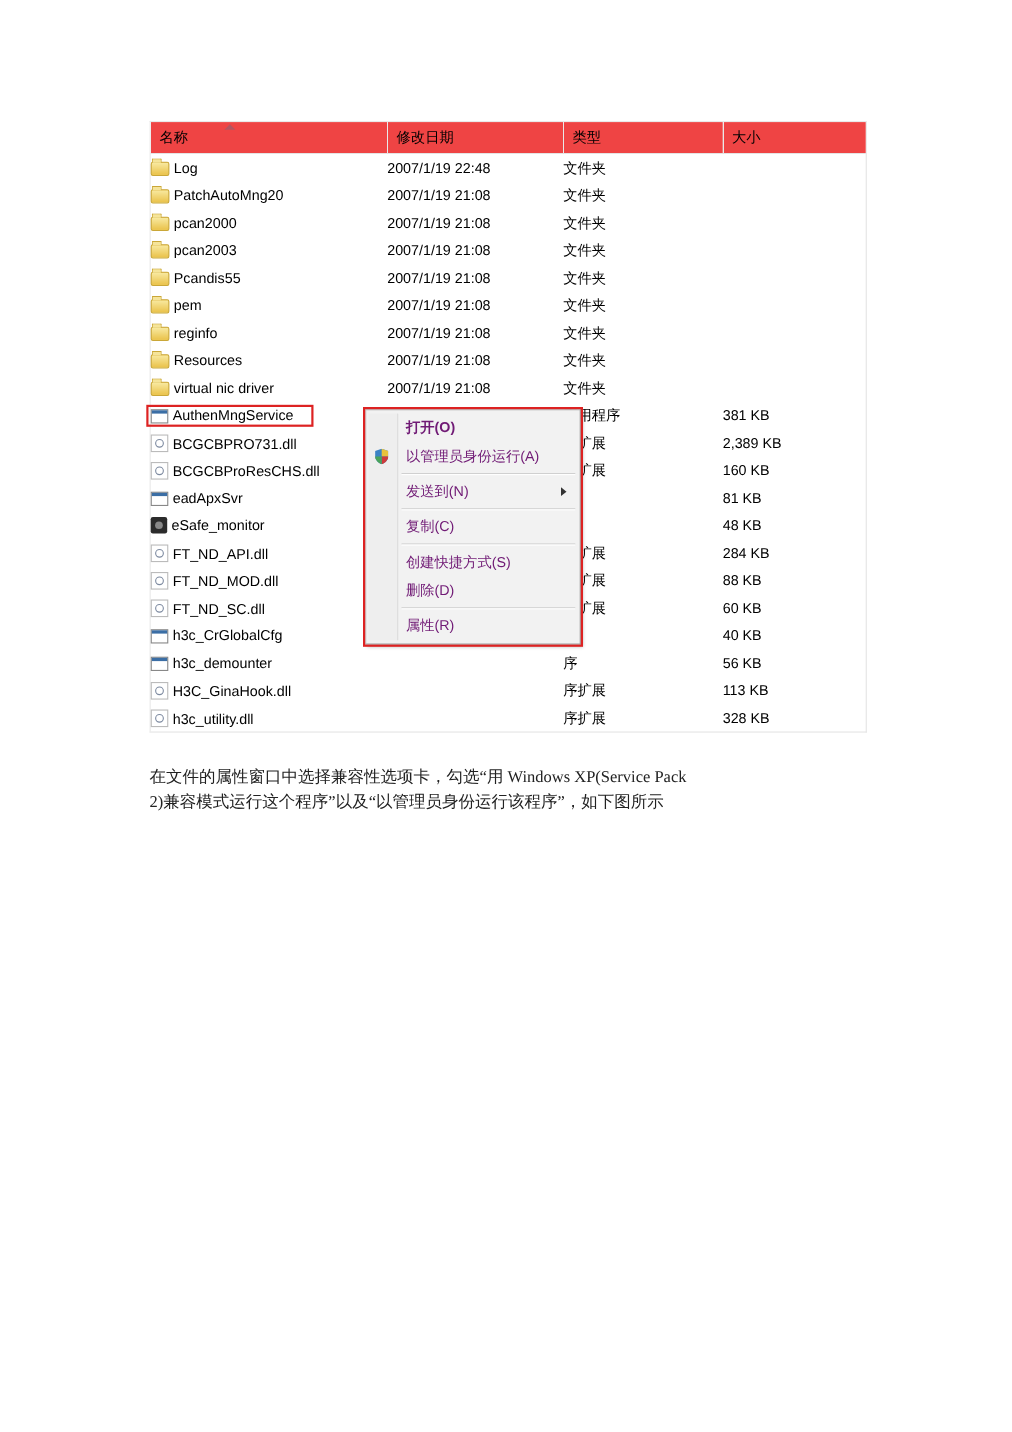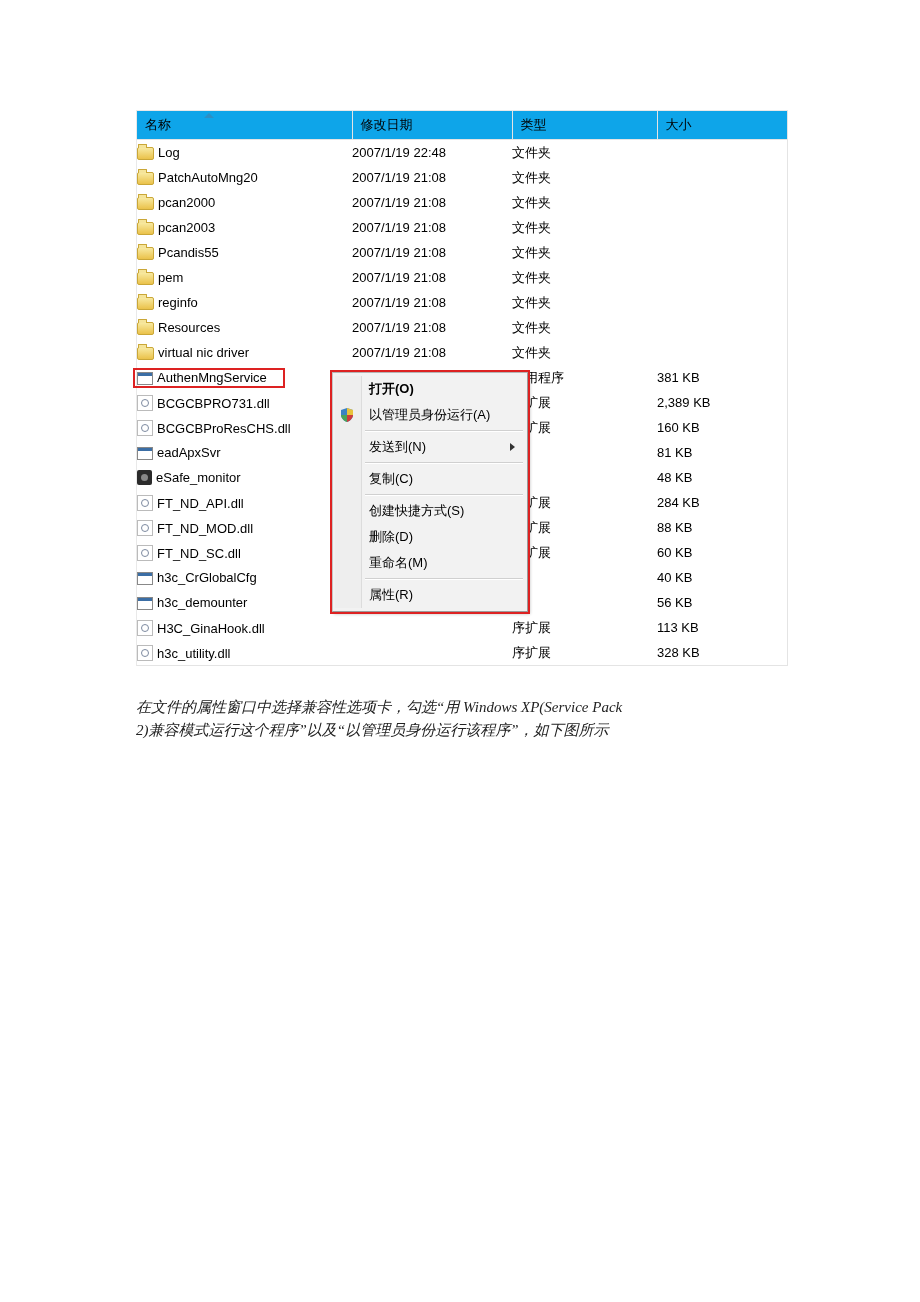--- a/index.html
+++ b/index.html
@@ -31,21 +31,21 @@
     text-align: left;
     font-weight: normal;
     padding: 0;
     vertical-align: middle;
   }
   
   tr.hdr th {
     height: 28px;
     font-size: 13px;
     color: #000;
-    background: #0ea5e9;
+    background: #ef4444;
     border-bottom: 1px solid #e4e4e4;
     border-right: 1px solid #e4e4e4;
     position: relative;
     padding-left: 8px;
   }
   tr.hdr th:last-child { border-right: none; }
   .sort-ind {
     position: absolute;
     left: 50%; top: 2px;
     margin-left: -40px;
@@ -155,21 +155,21 @@
     position: absolute;
     left: 195px;
     top: 261px;
     width: 190px;
     background: #f2f2f2;
     border: 1px solid #9b9b9b;
     border-top-color: #b5b5b5;
     border-left-color: #c5c5c5;
     box-shadow: 2px 2px 3px rgba(0,0,0,.25);
     font-size: 13px;
-    color: #000000;
+    color: #701a75;
     padding: 3px 2px;
   }
   .ctx-left {
     position: absolute;
     left: 2px; top: 3px; bottom: 3px;
     width: 26px;
     background: #eeeeee;
     border-right: 1px solid #dcdcdc;
   }
   .ctx .it {
@@ -209,21 +209,20 @@
   }
 
   
   .caption {
     margin-top: 30px;
     font-size: 15px;
     font-family: "SimSun","宋体",serif;
     line-height: 1.55;
     color: #222;
     width: 650px;
-    font-style: italic;
   }
 </style>
 </head>
 <body>
 
 <div class="page">
 
   <div class="explorer">
 
     <table class="filelist">
@@ -393,21 +392,20 @@
       <div class="sep"></div>
       <div class="it">
         <span>发送到(N)</span>
         <span class="arrow"></span>
       </div>
       <div class="sep"></div>
       <div class="it"><span>复制(C)</span></div>
       <div class="sep"></div>
       <div class="it"><span>创建快捷方式(S)</span></div>
       <div class="it"><span>删除(D)</span></div>
-      <div class="it"><span>重命名(M)</span></div>
       <div class="sep"></div>
       <div class="it"><span>属性(R)</span></div>
     </div>
 
   </div>
 
   <p class="caption">
     <span>在文件的属性窗口中选择兼容性选项卡，勾选“用 Windows XP(Service Pack</span><br>
     <span>2)兼容模式运行这个程序”以及“以管理员身份运行该程序”，如下图所示</span>
   </p>

